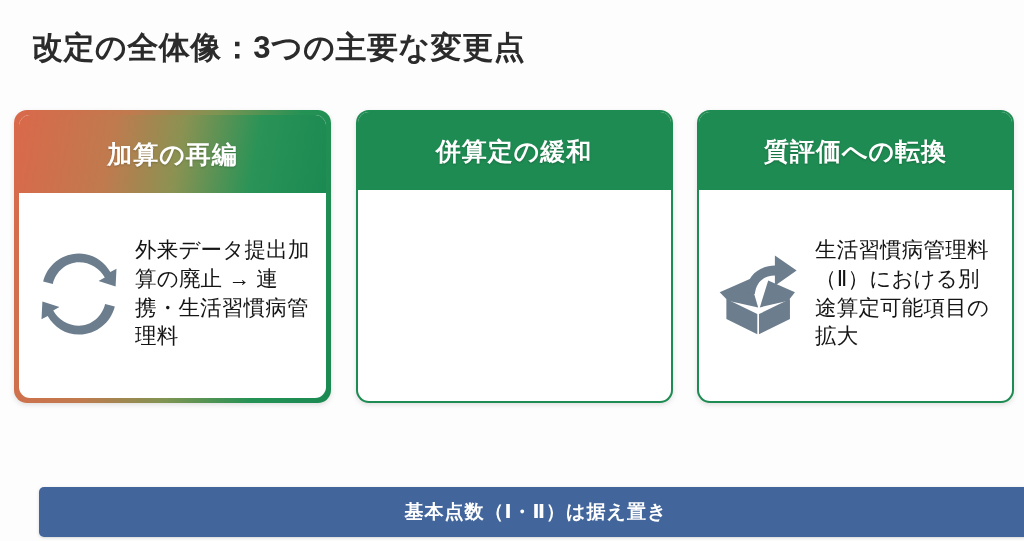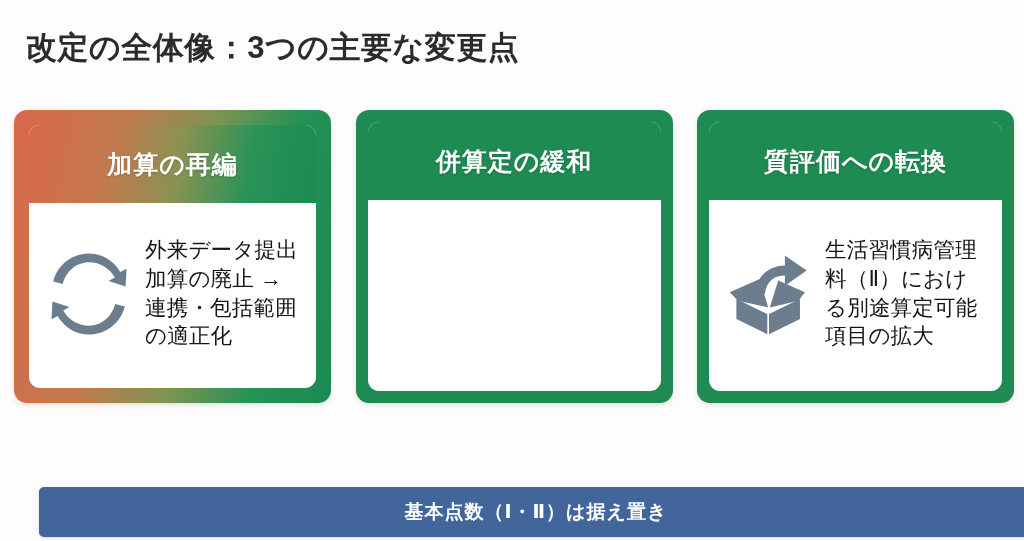--- a/index.html
+++ b/index.html
@@ -13,21 +13,21 @@
     background: #fdfdfd;
     font-family: "Liberation Sans", "DejaVu Sans", sans-serif;
     overflow: hidden;
     position: relative;
     -webkit-font-smoothing: antialiased;
   }
 
   
   .page-title {
     position: absolute;
-    left: 26px;
+    left: 32px;
     top: 6px;
     font-size: 31px;
     font-weight: bold;
     color: #2b2b2b;
     letter-spacing: 0.5px;
     white-space: nowrap;
   }
 
   
   .cards-row {
@@ -48,25 +48,25 @@
     display: flex;
     flex-direction: column;
     overflow: hidden;
     box-sizing: border-box;
     position: relative;
     box-shadow: 0 2px 5px rgba(120,120,120,0.22);
   }
 
   
   .card.grad-border {
-    padding: 15px;
+    padding: 5px;
     background: linear-gradient(100deg, #d9694a 0%, #c07a4e 32%, #7f9452 55%, #259255 78%, #1b8a52 100%);
   }
   .card.solid-border {
-    padding: 12px;
+    padding: 2px;
     background: #1e8b52;
   }
   .card-inner {
     flex: 1;
     display: flex;
     flex-direction: column;
     background: #ffffff;
     border-radius: 11px;
     overflow: hidden;
   }
@@ -152,21 +152,21 @@
   <div class="card grad-border">
     <div class="card-inner">
       <div class="card-header">加算の再編</div>
       <div class="card-body">
         <div class="card-icon">
           <svg width="88" height="88" viewBox="0 0 100 100" aria-hidden="true">
             <path fill="currentColor" d="M50 14c12.6 0 23.6 7.0 29.3 17.3l-7.1 4.0 19.4 6.3 1.0-20.4-7.0 3.9C78.4 12.4 65.4 4 50 4 30.3 4 13.8 17.6 9.3 35.9l11.0 2.7C23.7 24.5 35.6 14 50 14z"></path>
             <path fill="currentColor" d="M50 86c-12.6 0-23.6-7.0-29.3-17.3l7.1-4.0L8.4 58.4l-1.0 20.4 7.0-3.9C21.6 87.6 34.6 96 50 96c19.7 0 36.2-13.6 40.7-31.9l-11.0-2.7C76.3 75.5 64.4 86 50 86z"></path>
           </svg>
         </div>
-        <div class="card-text">外来データ提出加算の廃止 → 連携・包括範囲の適正化</div>
+        <div class="card-text">外来データ提出加算の廃止 → 連携・生活習慣病管理料</div>
       </div>
     </div>
   </div>
 
   <div class="card solid-border">
     <div class="card-inner">
       <div class="card-header">併算定の緩和</div>
     </div>
   </div>
 

